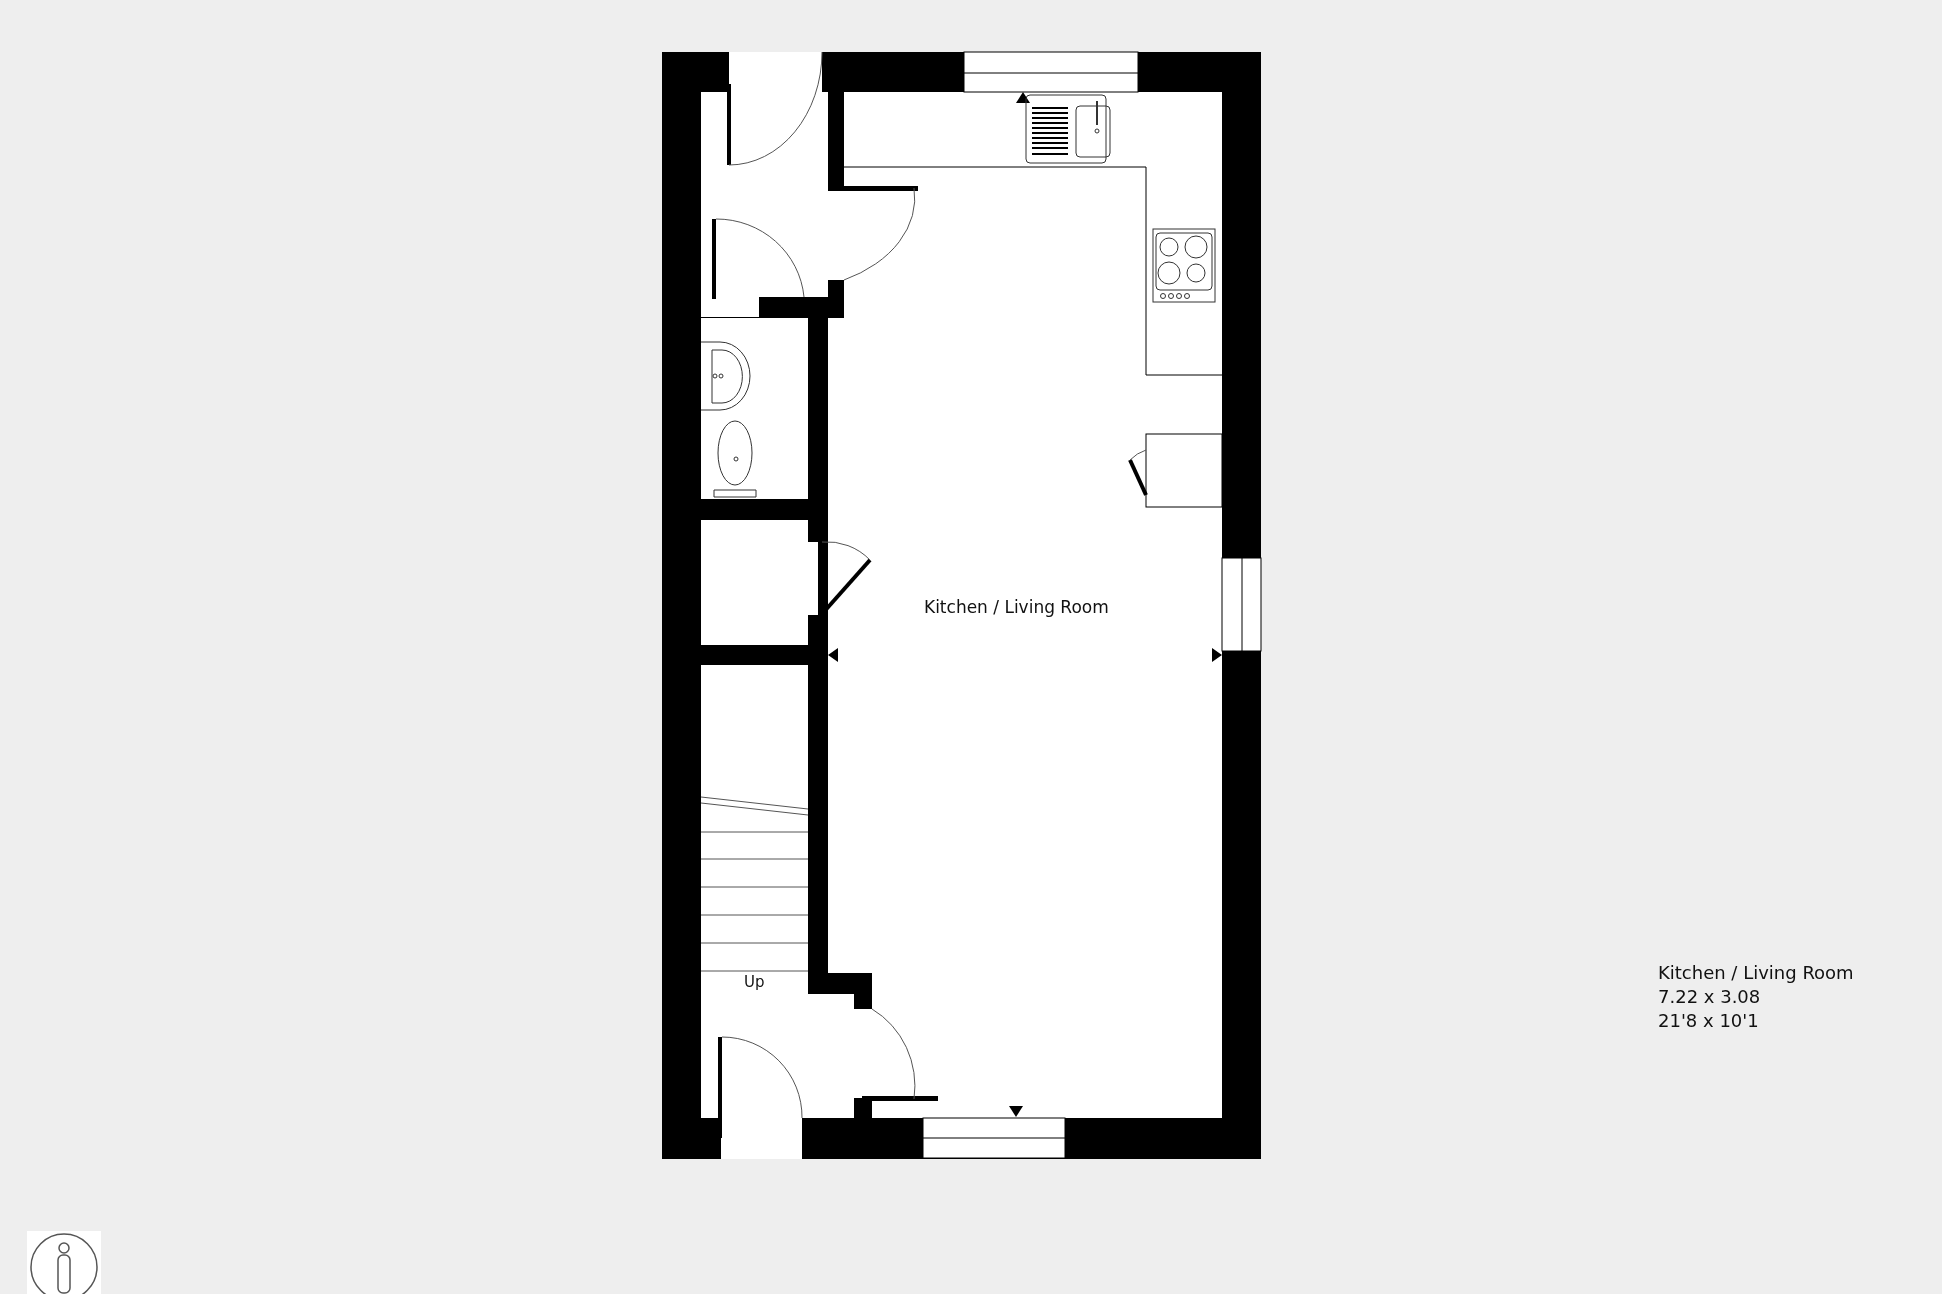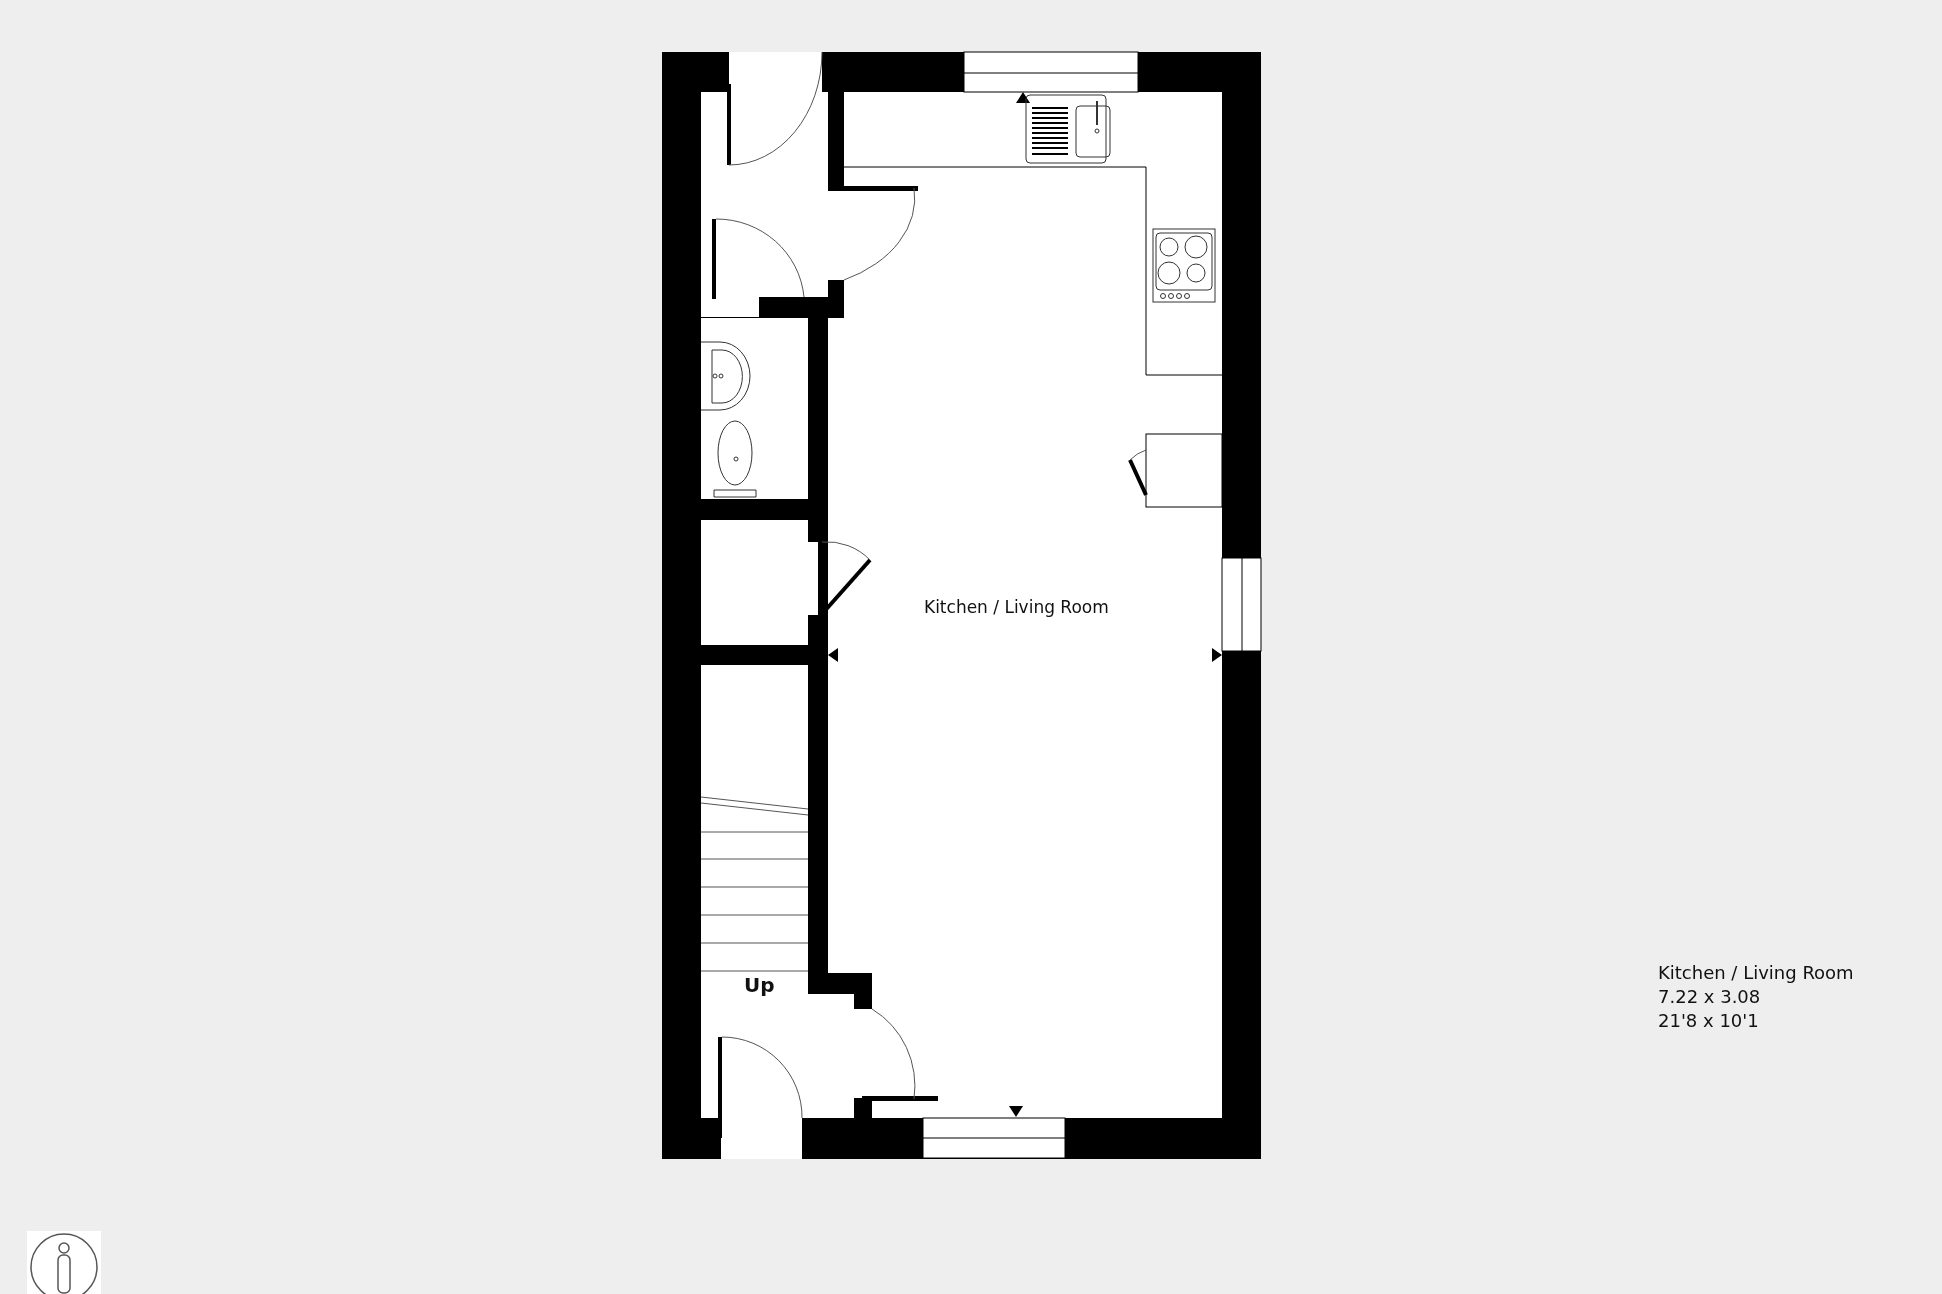--- a/index.html
+++ b/index.html
@@ -141,21 +141,21 @@
   <path d="M872 1009 A 86 89 0 0 1 914 1099" fill="none" stroke="#555"></path>
 
   <g>
     <rect x="923" y="1118" width="142" height="40" fill="#fff" stroke="#000"></rect>
     <line x1="923" y1="1138" x2="1065" y2="1138" stroke="#000"></line>
   </g>
   <polygon points="1009,1106 1023,1106 1016,1117" fill="#000"></polygon>
 </svg>
 
 <div class="room-label" style="left:924px; top:597px;">Kitchen / Living Room</div>
-<div class="room-label" style="left:744px; top:973px; font-size:20px;font-weight:bold;">Up</div>
+<div class="room-label" style="left:744px; top:973px; font-size:15px;">Up</div>
 
 <div class="legend">
   <div>Kitchen / Living Room</div>
   <div>7.22 x 3.08</div>
   <div>21'8 x 10'1</div>
 </div>
 
 <div class="compass">
   <svg width="74" height="63" viewBox="0 0 74 63">
     <circle cx="37" cy="36" r="33" fill="none" stroke="#555" stroke-width="1.5"></circle>

